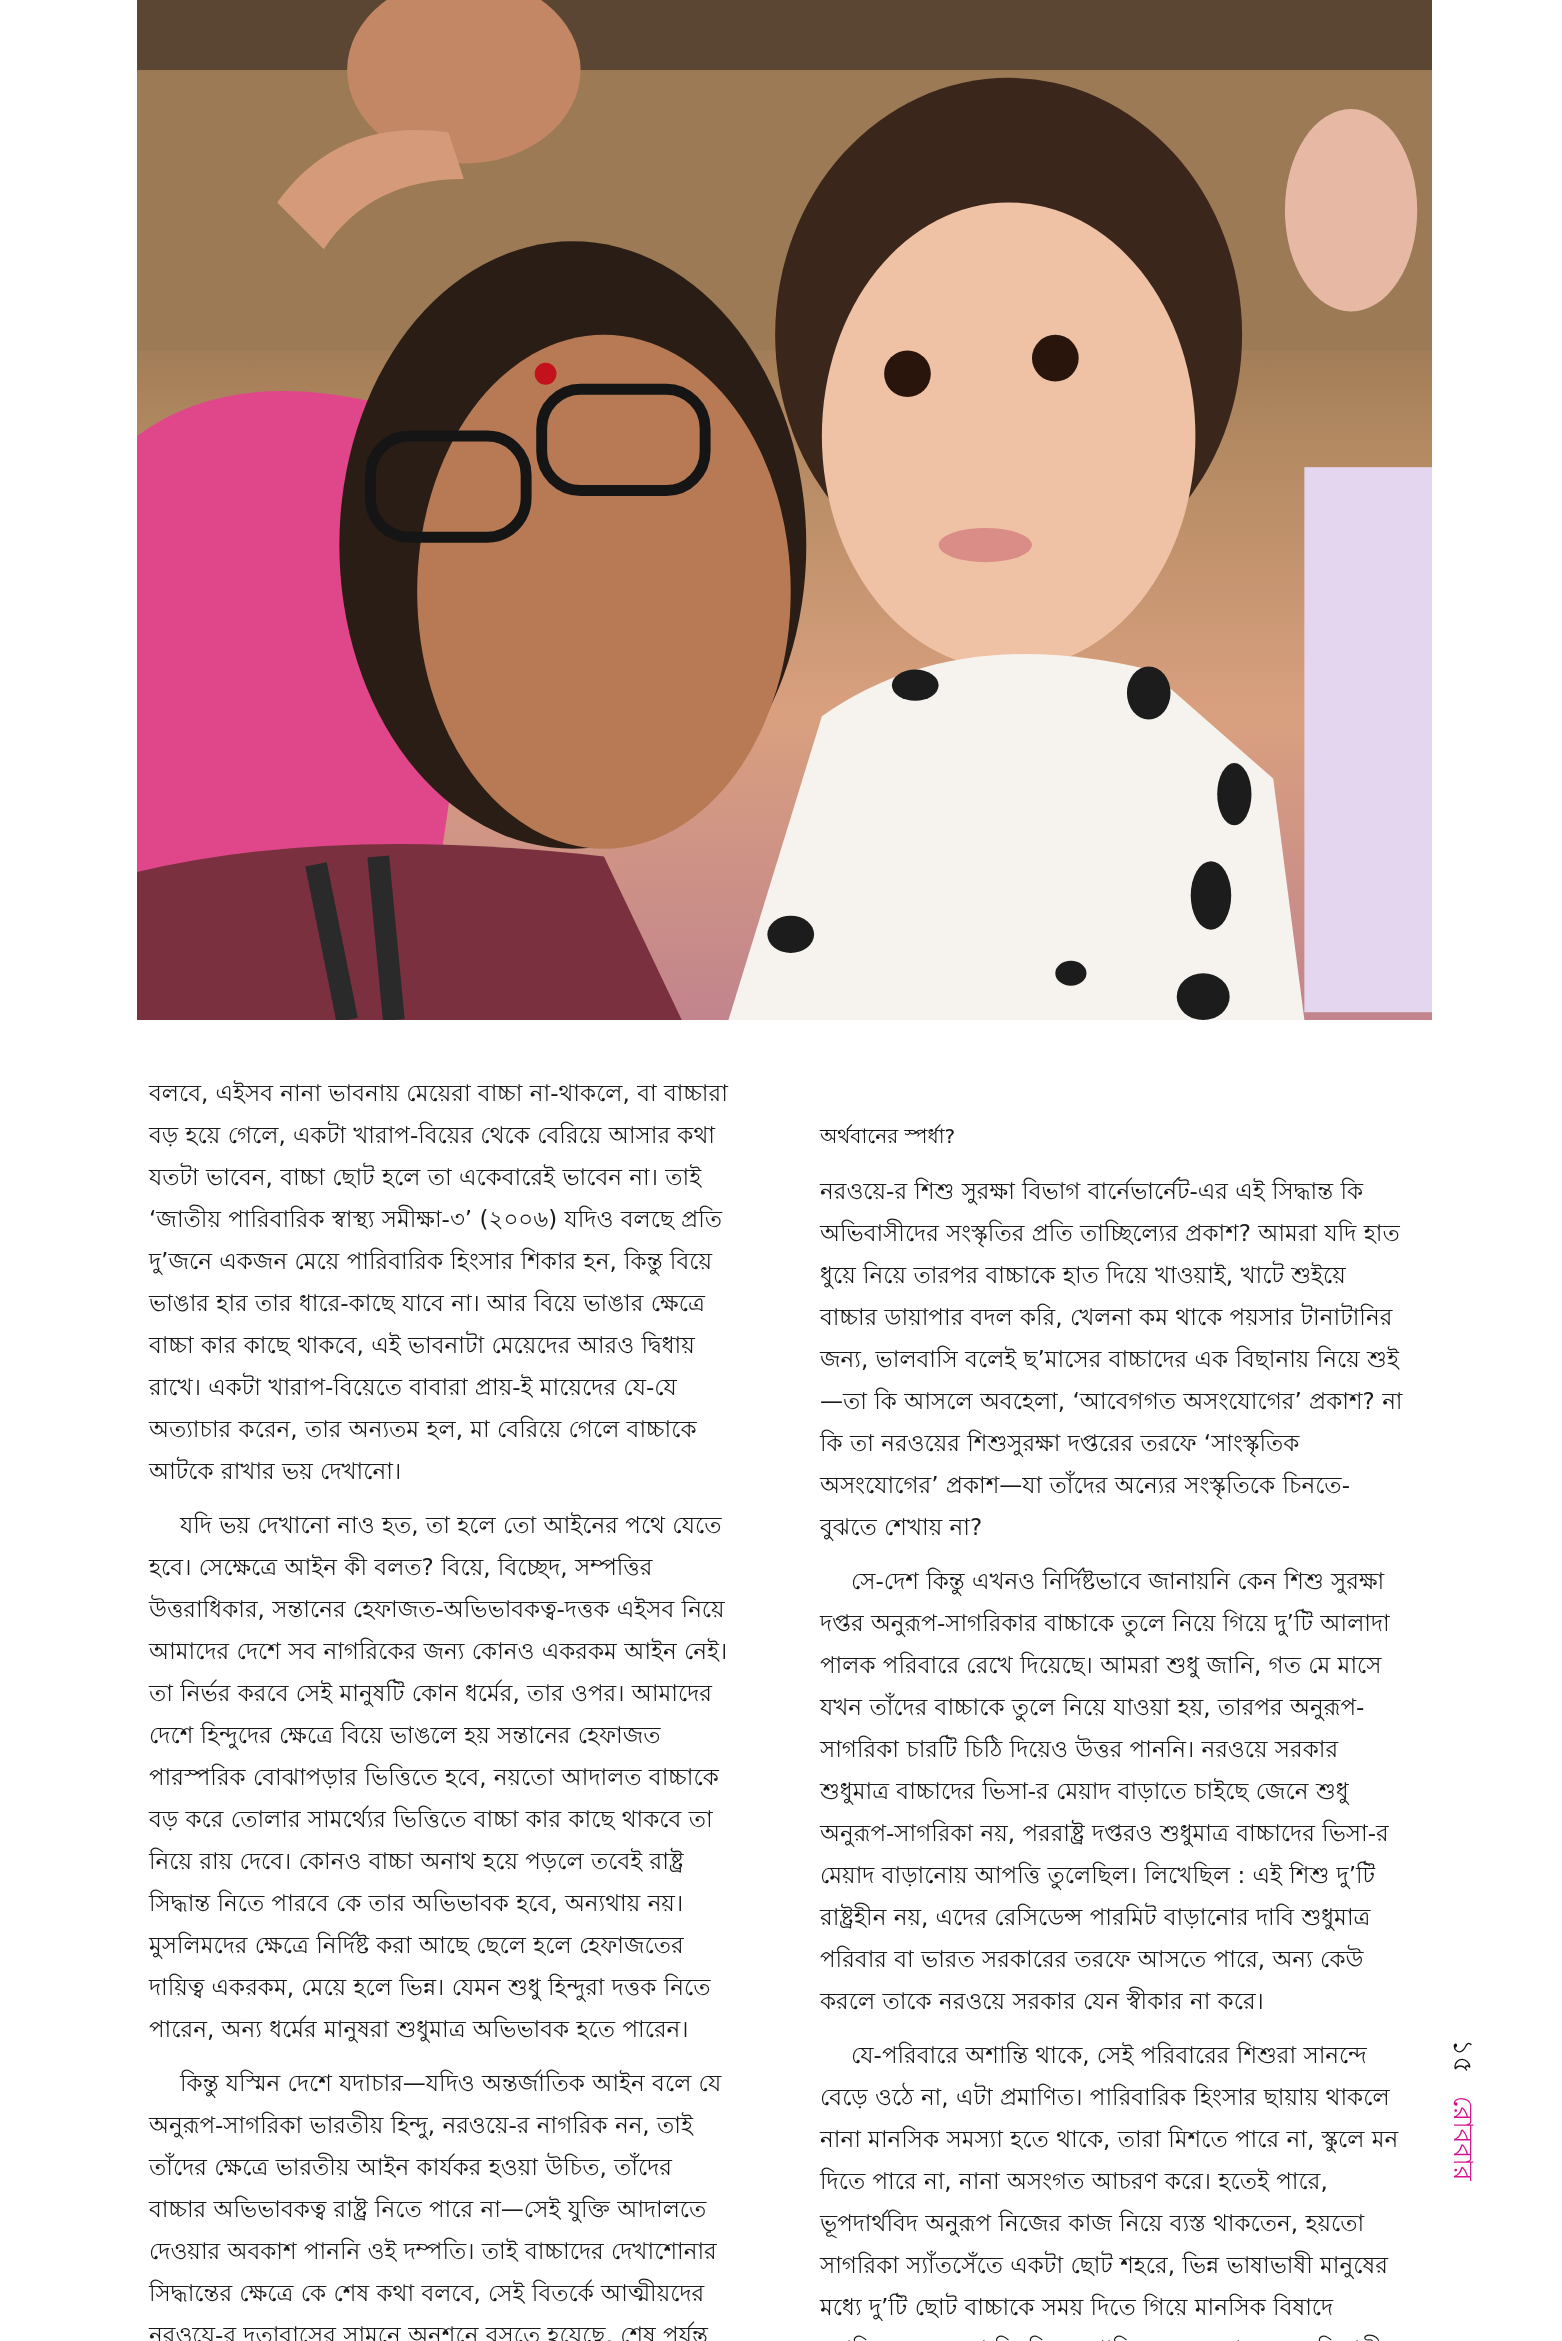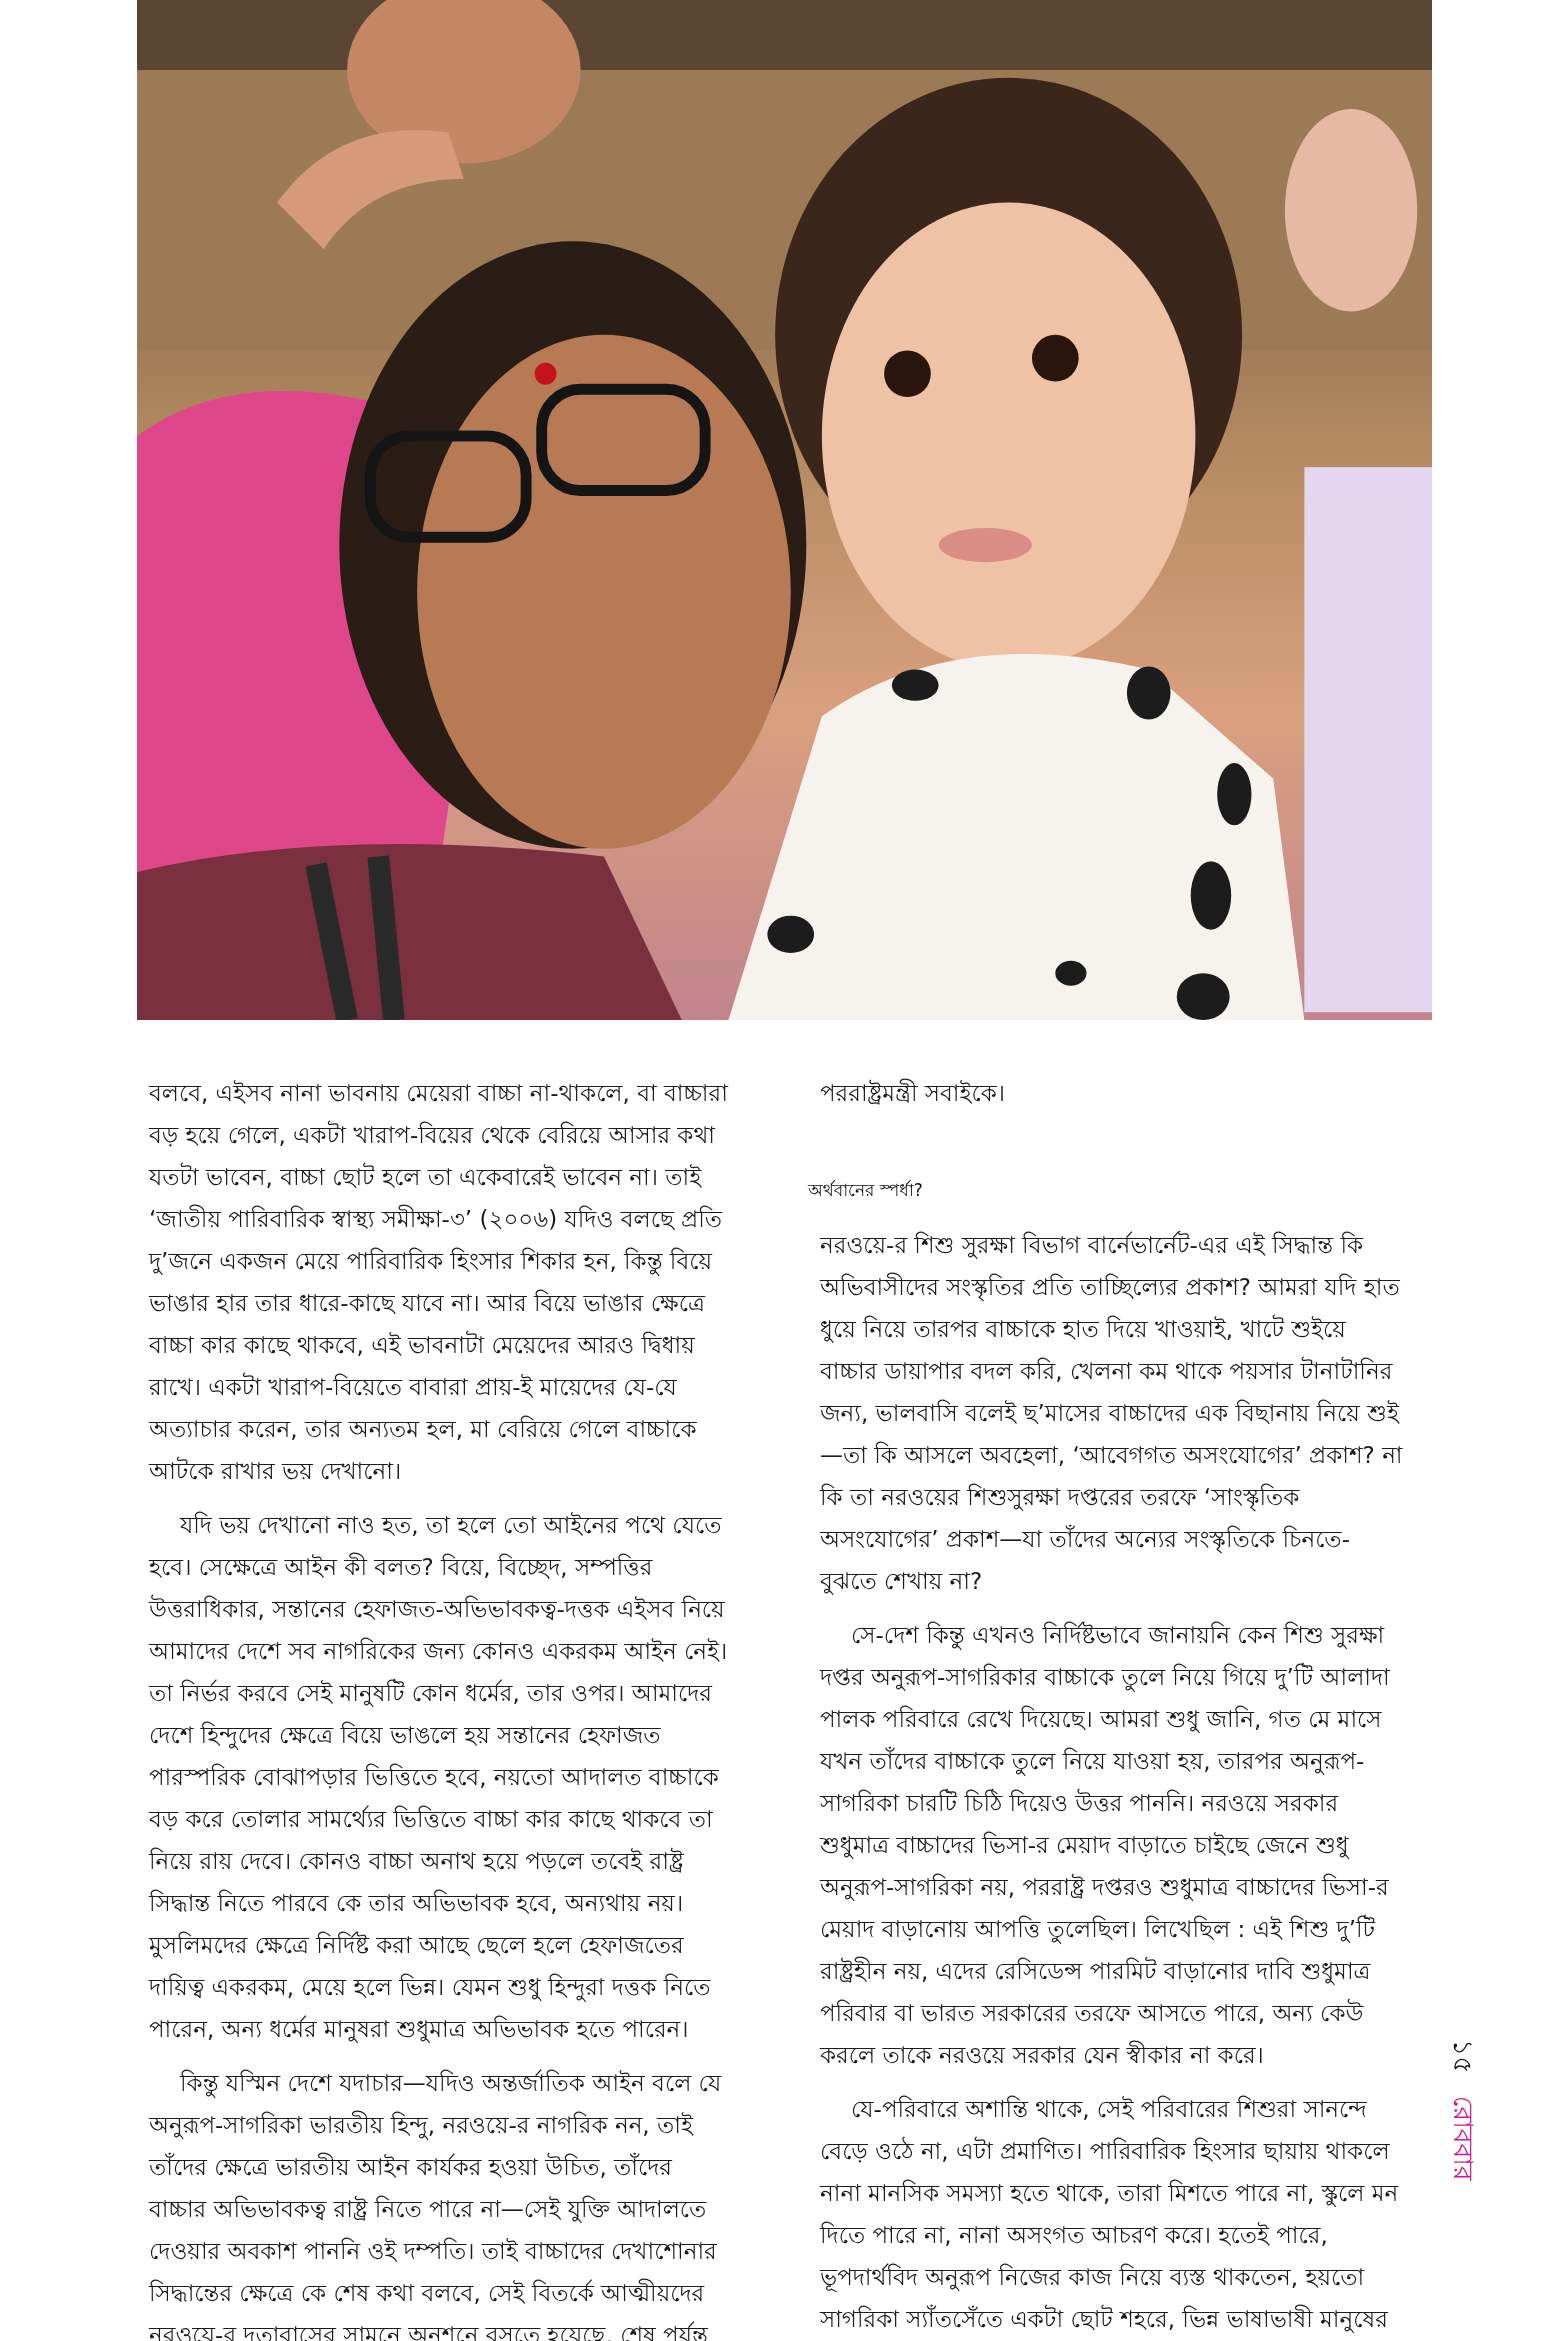--- a/index.html
+++ b/index.html
@@ -11,21 +11,21 @@
            background: linear-gradient(180deg, #6f5a3e 0%, #8a6a47 20%, #b58b63 45%, #d9a07f 70%, #c2848d 100%); }
   .photo svg { width: 100%; height: 100%; display: block; }
 
   
   .col { position: absolute; top: 1060px; width: 607px; font-size: 23px; line-height: 42px; text-align: left; }
   .col.left  { left: 137px; }
   .col.right { left: 808px; }
   .col p { margin: 12px; }
   .col p.indent { text-indent: 31px; }
   .col .spacer { height: 42px; }
-  .col h3.subhead { margin: 0; font-size: 17px; font-weight: normal; line-height: 44px; color: #111; }
+  .col h3.subhead { margin: 12px; font-size: 20px; font-weight: normal; line-height: 44px; color: #111; }
 
   
   .side-marker { position: absolute; left: 1483px; top: 2039px; transform-origin: left top;
                  transform: rotate(90deg); white-space: nowrap; font-size: 26.5px; }
   .side-marker .page-no { color: #111; margin-right: 14px; }
   .side-marker .day { color: #d4148f; }
 </style>
 </head>
 <body>
 
@@ -67,21 +67,20 @@
   </svg>
 </div>
 
 <div class="col left">
   <p>বলবে, এইসব নানা ভাবনায় মেয়েরা বাচ্চা না-থাকলে, বা বাচ্চারা বড় হয়ে গেলে, একটা খারাপ-বিয়ের থেকে বেরিয়ে আসার কথা যতটা ভাবেন, বাচ্চা ছোট হলে তা একেবারেই ভাবেন না। তাই ‘জাতীয় পারিবারিক স্বাস্থ্য সমীক্ষা-৩’ (২০০৬) যদিও বলছে প্রতি দু’জনে একজন মেয়ে পারিবারিক হিংসার শিকার হন, কিন্তু বিয়ে ভাঙার হার তার ধারে-কাছে যাবে না। আর বিয়ে ভাঙার ক্ষেত্রে বাচ্চা কার কাছে থাকবে, এই ভাবনাটা মেয়েদের আরও দ্বিধায় রাখে। একটা খারাপ-বিয়েতে বাবারা প্রায়-ই মায়েদের যে-যে অত্যাচার করেন, তার অন্যতম হল, মা বেরিয়ে গেলে বাচ্চাকে আটকে রাখার ভয় দেখানো।</p>
   <p class="indent">যদি ভয় দেখানো নাও হত, তা হলে তো আইনের পথে যেতে হবে। সেক্ষেত্রে আইন কী বলত? বিয়ে, বিচ্ছেদ, সম্পত্তির উত্তরাধিকার, সন্তানের হেফাজত-অভিভাবকত্ব-দত্তক এইসব নিয়ে আমাদের দেশে সব নাগরিকের জন্য কোনও একরকম আইন নেই। তা নির্ভর করবে সেই মানুষটি কোন ধর্মের, তার ওপর। আমাদের দেশে হিন্দুদের ক্ষেত্রে বিয়ে ভাঙলে হয় সন্তানের হেফাজত পারস্পরিক বোঝাপড়ার ভিত্তিতে হবে, নয়তো আদালত বাচ্চাকে বড় করে তোলার সামর্থ্যের ভিত্তিতে বাচ্চা কার কাছে থাকবে তা নিয়ে রায় দেবে। কোনও বাচ্চা অনাথ হয়ে পড়লে তবেই রাষ্ট্র সিদ্ধান্ত নিতে পারবে কে তার অভিভাবক হবে, অন্যথায় নয়। মুসলিমদের ক্ষেত্রে নির্দিষ্ট করা আছে ছেলে হলে হেফাজতের দায়িত্ব একরকম, মেয়ে হলে ভিন্ন। যেমন শুধু হিন্দুরা দত্তক নিতে পারেন, অন্য ধর্মের মানুষরা শুধুমাত্র অভিভাবক হতে পারেন।</p>
   <p class="indent">কিন্তু যস্মিন দেশে যদাচার—যদিও অন্তর্জাতিক আইন বলে যে অনুরূপ-সাগরিকা ভারতীয় হিন্দু, নরওয়ে-র নাগরিক নন, তাই তাঁদের ক্ষেত্রে ভারতীয় আইন কার্যকর হওয়া উচিত, তাঁদের বাচ্চার অভিভাবকত্ব রাষ্ট্র নিতে পারে না—সেই যুক্তি আদালতে দেওয়ার অবকাশ পাননি ওই দম্পতি। তাই বাচ্চাদের দেখাশোনার সিদ্ধান্তের ক্ষেত্রে কে শেষ কথা বলবে, সেই বিতর্কে আত্মীয়দের নরওয়ে-র দূতাবাসের সামনে অনশনে বসতে হয়েছে, শেষ পর্যন্ত হস্তক্ষেপ করতে হয়েছে বিদেশ মন্ত্রক থেকে</p>
 </div>
 
 <div class="col right">
-  <p>পররাষ্ট্রমন্ত্রী সবাইকে।</p>
   <div class="spacer"></div>
   <h3 class="subhead">অর্থবানের স্পর্ধা?</h3>
   <p>নরওয়ে-র শিশু সুরক্ষা বিভাগ বার্নেভার্নেট-এর এই সিদ্ধান্ত কি অভিবাসীদের সংস্কৃতির প্রতি তাচ্ছিল্যের প্রকাশ? আমরা যদি হাত ধুয়ে নিয়ে তারপর বাচ্চাকে হাত দিয়ে খাওয়াই, খাটে শুইয়ে বাচ্চার ডায়াপার বদল করি, খেলনা কম থাকে পয়সার টানাটানির জন্য, ভালবাসি বলেই ছ’মাসের বাচ্চাদের এক বিছানায় নিয়ে শুই—তা কি আসলে অবহেলা, ‘আবেগগত অসংযোগের’ প্রকাশ? না কি তা নরওয়ের শিশুসুরক্ষা দপ্তরের তরফে ‘সাংস্কৃতিক অসংযোগের’ প্রকাশ—যা তাঁদের অন্যের সংস্কৃতিকে চিনতে-বুঝতে শেখায় না?</p>
   <p class="indent">সে-দেশ কিন্তু এখনও নির্দিষ্টভাবে জানায়নি কেন শিশু সুরক্ষা দপ্তর অনুরূপ-সাগরিকার বাচ্চাকে তুলে নিয়ে গিয়ে দু’টি আলাদা পালক পরিবারে রেখে দিয়েছে। আমরা শুধু জানি, গত মে মাসে যখন তাঁদের বাচ্চাকে তুলে নিয়ে যাওয়া হয়, তারপর অনুরূপ-সাগরিকা চারটি চিঠি দিয়েও উত্তর পাননি। নরওয়ে সরকার শুধুমাত্র বাচ্চাদের ভিসা-র মেয়াদ বাড়াতে চাইছে জেনে শুধু অনুরূপ-সাগরিকা নয়, পররাষ্ট্র দপ্তরও শুধুমাত্র বাচ্চাদের ভিসা-র মেয়াদ বাড়ানোয় আপত্তি তুলেছিল। লিখেছিল : এই শিশু দু’টি রাষ্ট্রহীন নয়, এদের রেসিডেন্স পারমিট বাড়ানোর দাবি শুধুমাত্র পরিবার বা ভারত সরকারের তরফে আসতে পারে, অন্য কেউ করলে তাকে নরওয়ে সরকার যেন স্বীকার না করে।</p>
   <p class="indent">যে-পরিবারে অশান্তি থাকে, সেই পরিবারের শিশুরা সানন্দে বেড়ে ওঠে না, এটা প্রমাণিত। পারিবারিক হিংসার ছায়ায় থাকলে নানা মানসিক সমস্যা হতে থাকে, তারা মিশতে পারে না, স্কুলে মন দিতে পারে না, নানা অসংগত আচরণ করে। হতেই পারে, ভূপদার্থবিদ অনুরূপ নিজের কাজ নিয়ে ব্যস্ত থাকতেন, হয়তো সাগরিকা স্যাঁতসেঁতে একটা ছোট শহরে, ভিন্ন ভাষাভাষী মানুষের মধ্যে দু’টি ছোট বাচ্চাকে সময় দিতে গিয়ে মানসিক বিষাদে ভুগছিলেন। হয়তো নিয়মিত অশান্তিও হত। এ ধরনের অভিবাসী দম্পতিদের সেই সমস্যা কাটিয়ে ওঠার কোনও চেষ্টা,</p>
 </div>
 
 <div class="side-marker">
   <span class="page-no">১৫</span>
   <span class="day" style="color: rgb(212, 20, 143);">রোববার</span>

